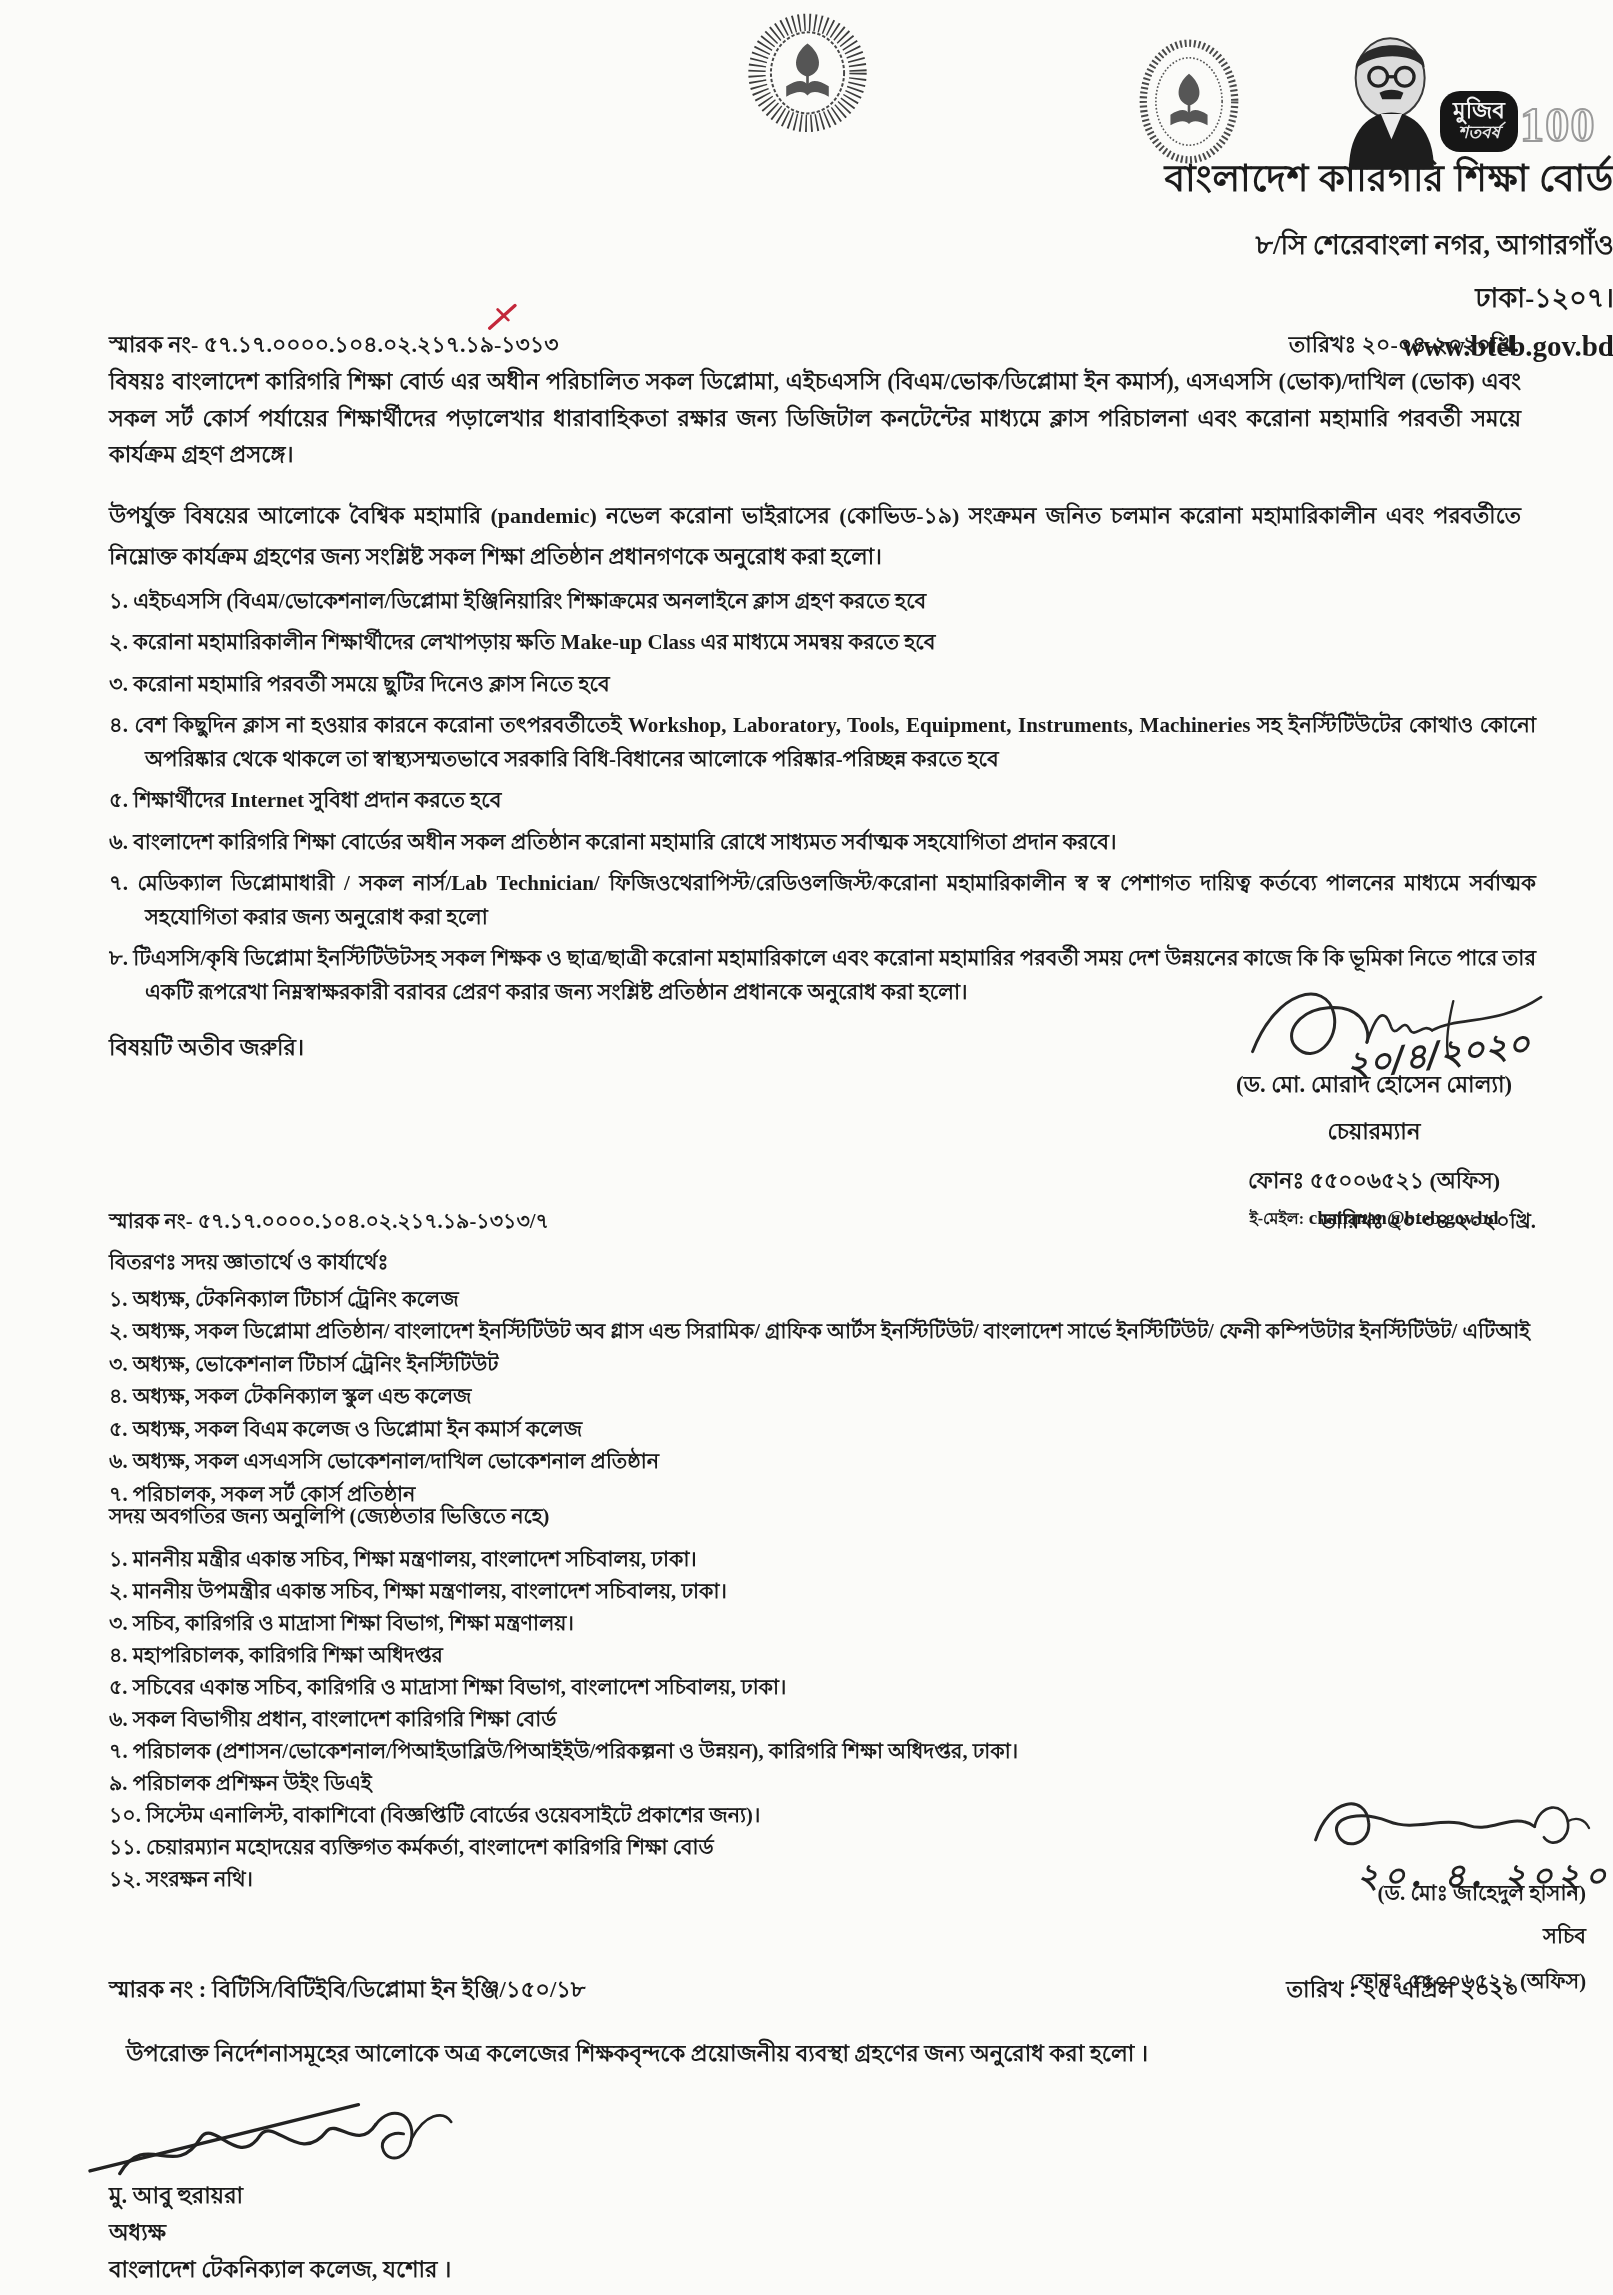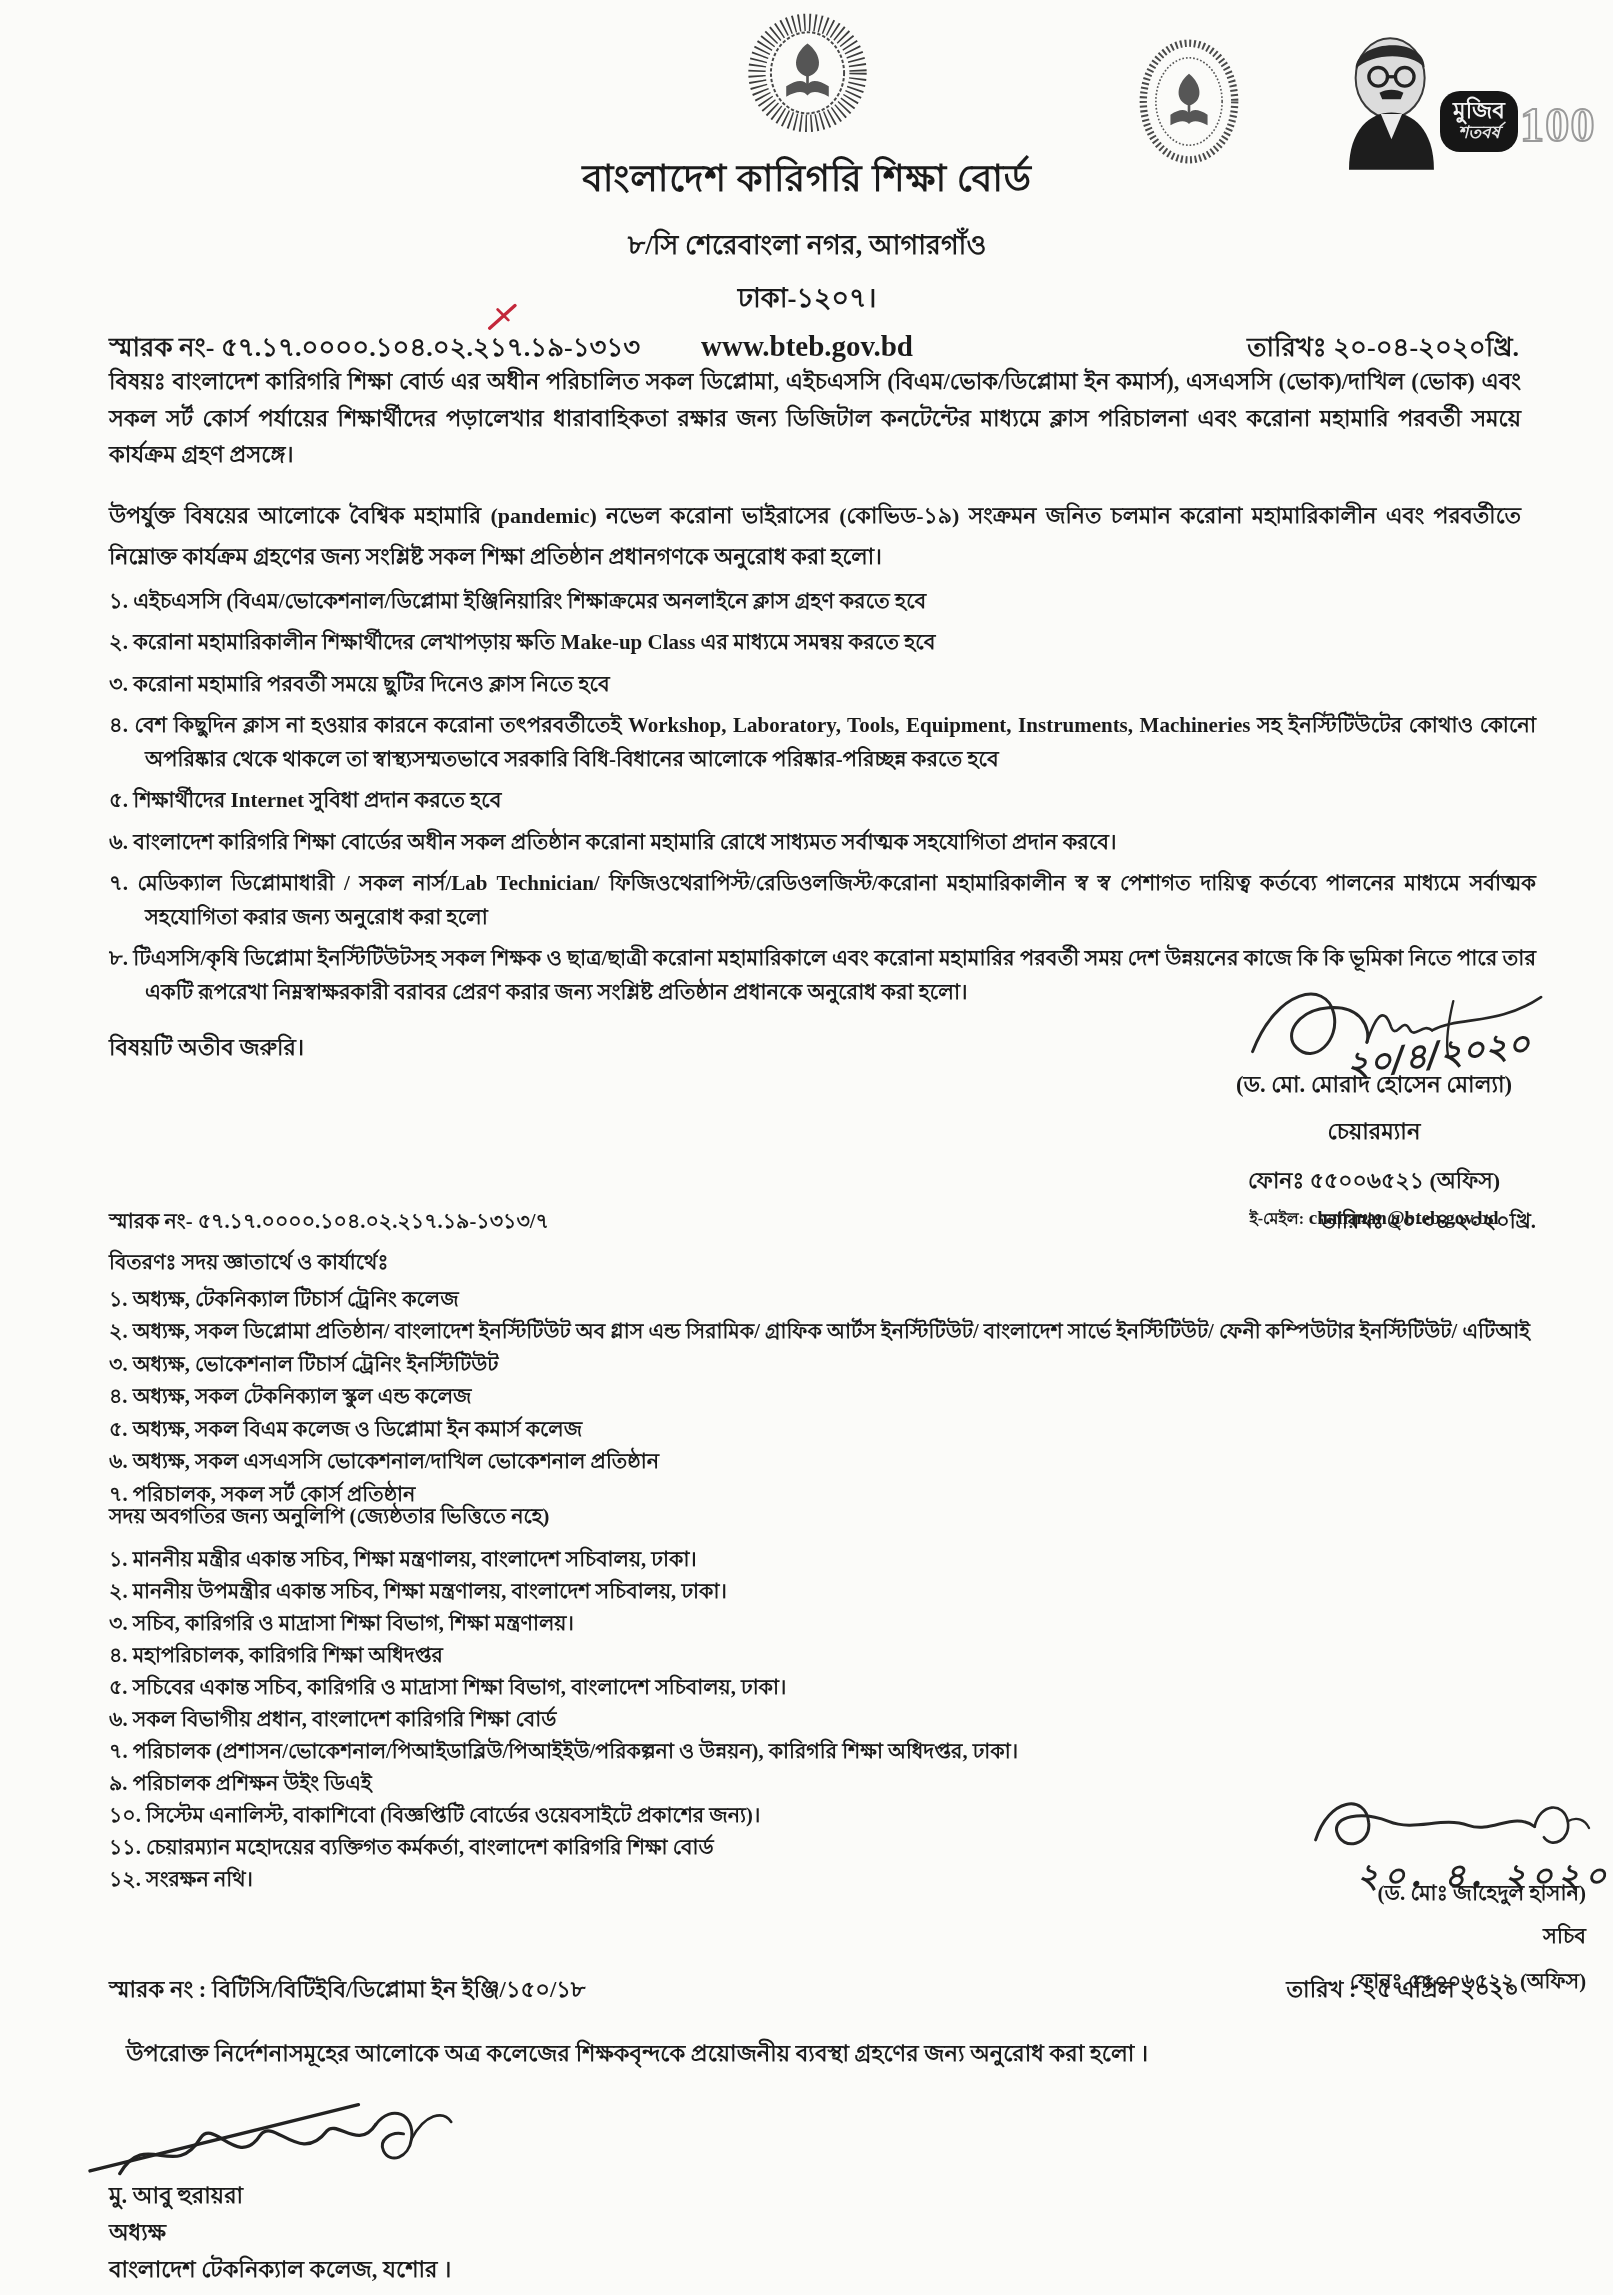--- a/index.html
+++ b/index.html
@@ -1,27 +1,27 @@
 <!DOCTYPE html>
 <html style="font-size:10.6px"><head>
 <meta charset="utf-8">
 <style>
   html,body{margin:0;padding:0;background:#e9e7e2;}
   .page{position:relative;width:1614px;height:2295px;background:#fbfbf9;color:#1b1b1b;
         font-family:"Liberation Serif","DejaVu Serif",serif;overflow:hidden;}
   .abs{position:absolute;}
   
-  .hdr{left:0;right:0;top:9.3px;text-align:center;}
+  .hdr{left:0;right:0;top:9.3px;text-align:right;}
   .org-name{font-size:37px;font-weight:bold;margin-top:6.6px;letter-spacing:0.7px;}
   .org-address{font-size:27px;font-weight:bold;margin-top:12px;}
   .org-city{font-size:27px;font-weight:bold;margin-top:8px;}
   .org-web{font-size:29px;font-weight:bold;margin-top:8px;font-family:"Liberation Serif",serif;}
   
   .memo-row{left:109px;width:1410px;display:flex;justify-content:space-between;
-            font-size:26px;font-weight:bold;}
+            font-size:22px;font-weight:bold;}
   .subject{left:109px;width:1412px;top:364px;font-size:22.6px;font-weight:bold;
            line-height:1.62;text-align:justify;}
   .intro{left:109px;width:1412px;top:496px;font-size:22px;font-weight:bold;line-height:1.85;text-align:justify;}
   .dlist{left:109px;width:1427px;top:584px;font-size:21px;font-weight:bold;}
   .dlist .li{padding-left:36px;text-indent:-36px;line-height:1.62;margin-bottom:7.3px;text-align:justify;}
   .urgency{left:109px;top:1030px;font-size:22.6px;font-weight:bold;}
   
   .chairman-block{left:1188px;width:372px;top:1067px;text-align:center;font-weight:bold;}
   .sig-name{font-size:22.6px;}
   .sig-title{font-size:22.6px;margin-top:9.3px;}

